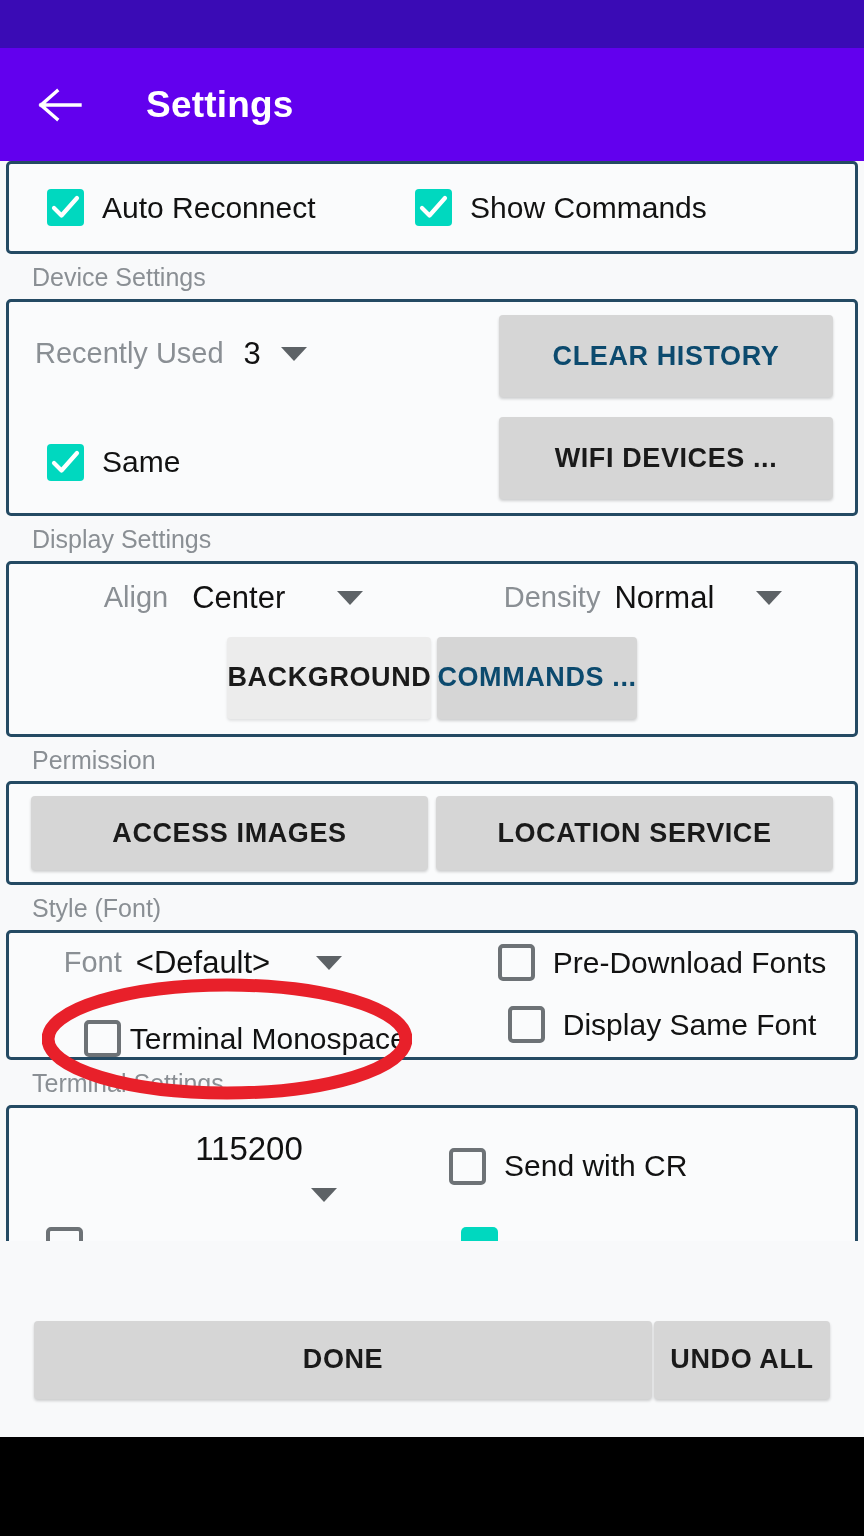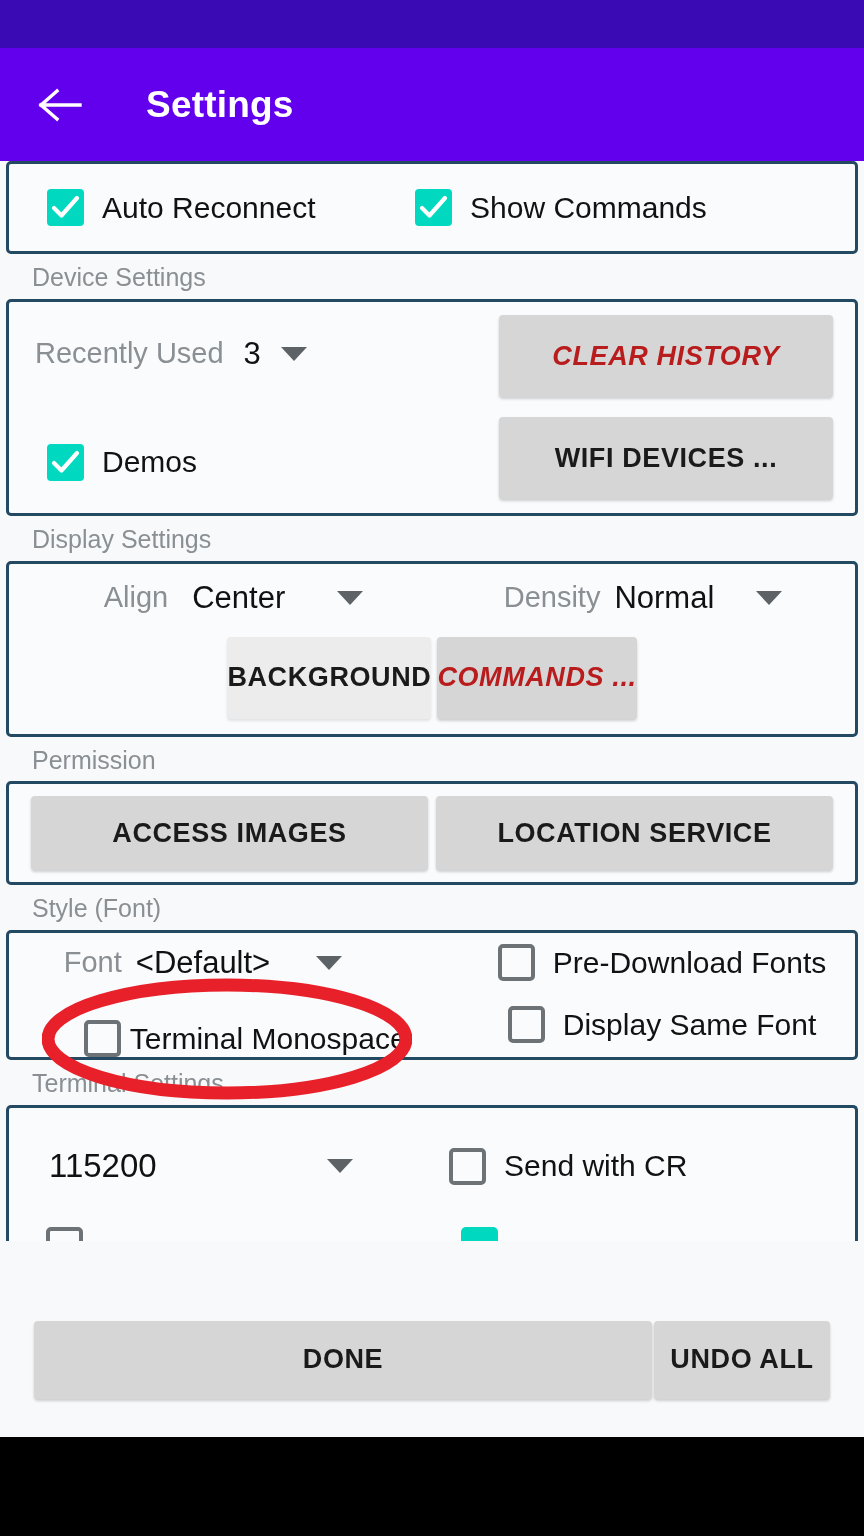--- a/index.html
+++ b/index.html
@@ -117,21 +117,21 @@
     font-size: 27px;
     font-weight: bold;
     color: #1A1A1A;
     letter-spacing: 0.6px;
     display: flex;
     align-items: center;
     justify-content: center;
     box-shadow: 0 2px 3px rgba(0,0,0,0.18);
     white-space: nowrap;
   }
-  .btn.disabled { color: #b91c1c; font-style: italic; }
+  .btn.disabled { color: #0c4a6e; }
   .btn.light { background: #ECECEC; box-shadow: 0 2px 3px rgba(0,0,0,0.10); }
 
   
   .caret {
     width: 0; height: 0;
     border-left: 13px solid transparent;
     border-right: 13px solid transparent;
     border-top: 14px solid #5D6266;
     flex: none;
   }
@@ -194,21 +194,21 @@
   
   #panel-terminal {
     height: 120px;
     border-bottom: none;
     border-bottom-left-radius: 0;
     border-bottom-right-radius: 0;
     display: flex;
     align-items: center;
     overflow: hidden;
   }
-  .term-left { width: 440px; display: flex; align-items: center; padding-left: 40px; gap: 20px; }
+  .term-left { width: 440px; display: flex; align-items: center; padding-left: 40px; gap: 20px; flex-direction: column; }
   .term-baud { font-size: 33px; color: #111111; }
   .term-right { flex: 1; display: flex; align-items: center; gap: 18px; }
 
   
   .peek-wrap {
     position: relative;
     height: 16px;
     border-left: 3px solid #244A63;
     border-right: 3px solid #244A63;
     background: #FAFBFC;
@@ -306,21 +306,21 @@
           <span class="dd-value">3</span>
           <span class="caret"></span>
         </div>
         <div class="dev-row2">
           <div class="cb-row">
             <span class="cbox on">
               <svg width="29" height="27" viewBox="0 0 29 27" aria-hidden="true">
                 <path d="M3 14 L10.5 21.5 L26 4" stroke="#FFFFFF" stroke-width="4.2" fill="none" stroke-linecap="round" stroke-linejoin="round"></path>
               </svg>
             </span>
-            <span class="cb-label">Demos</span>
+            <span class="cb-label">Same</span>
           </div>
         </div>
       </div>
       <div class="dev-right">
         <div class="btn disabled">CLEAR HISTORY</div>
         <div class="btn">WIFI DEVICES ...</div>
       </div>
     </div>
 
     <div class="section-label">Display Settings</div>

